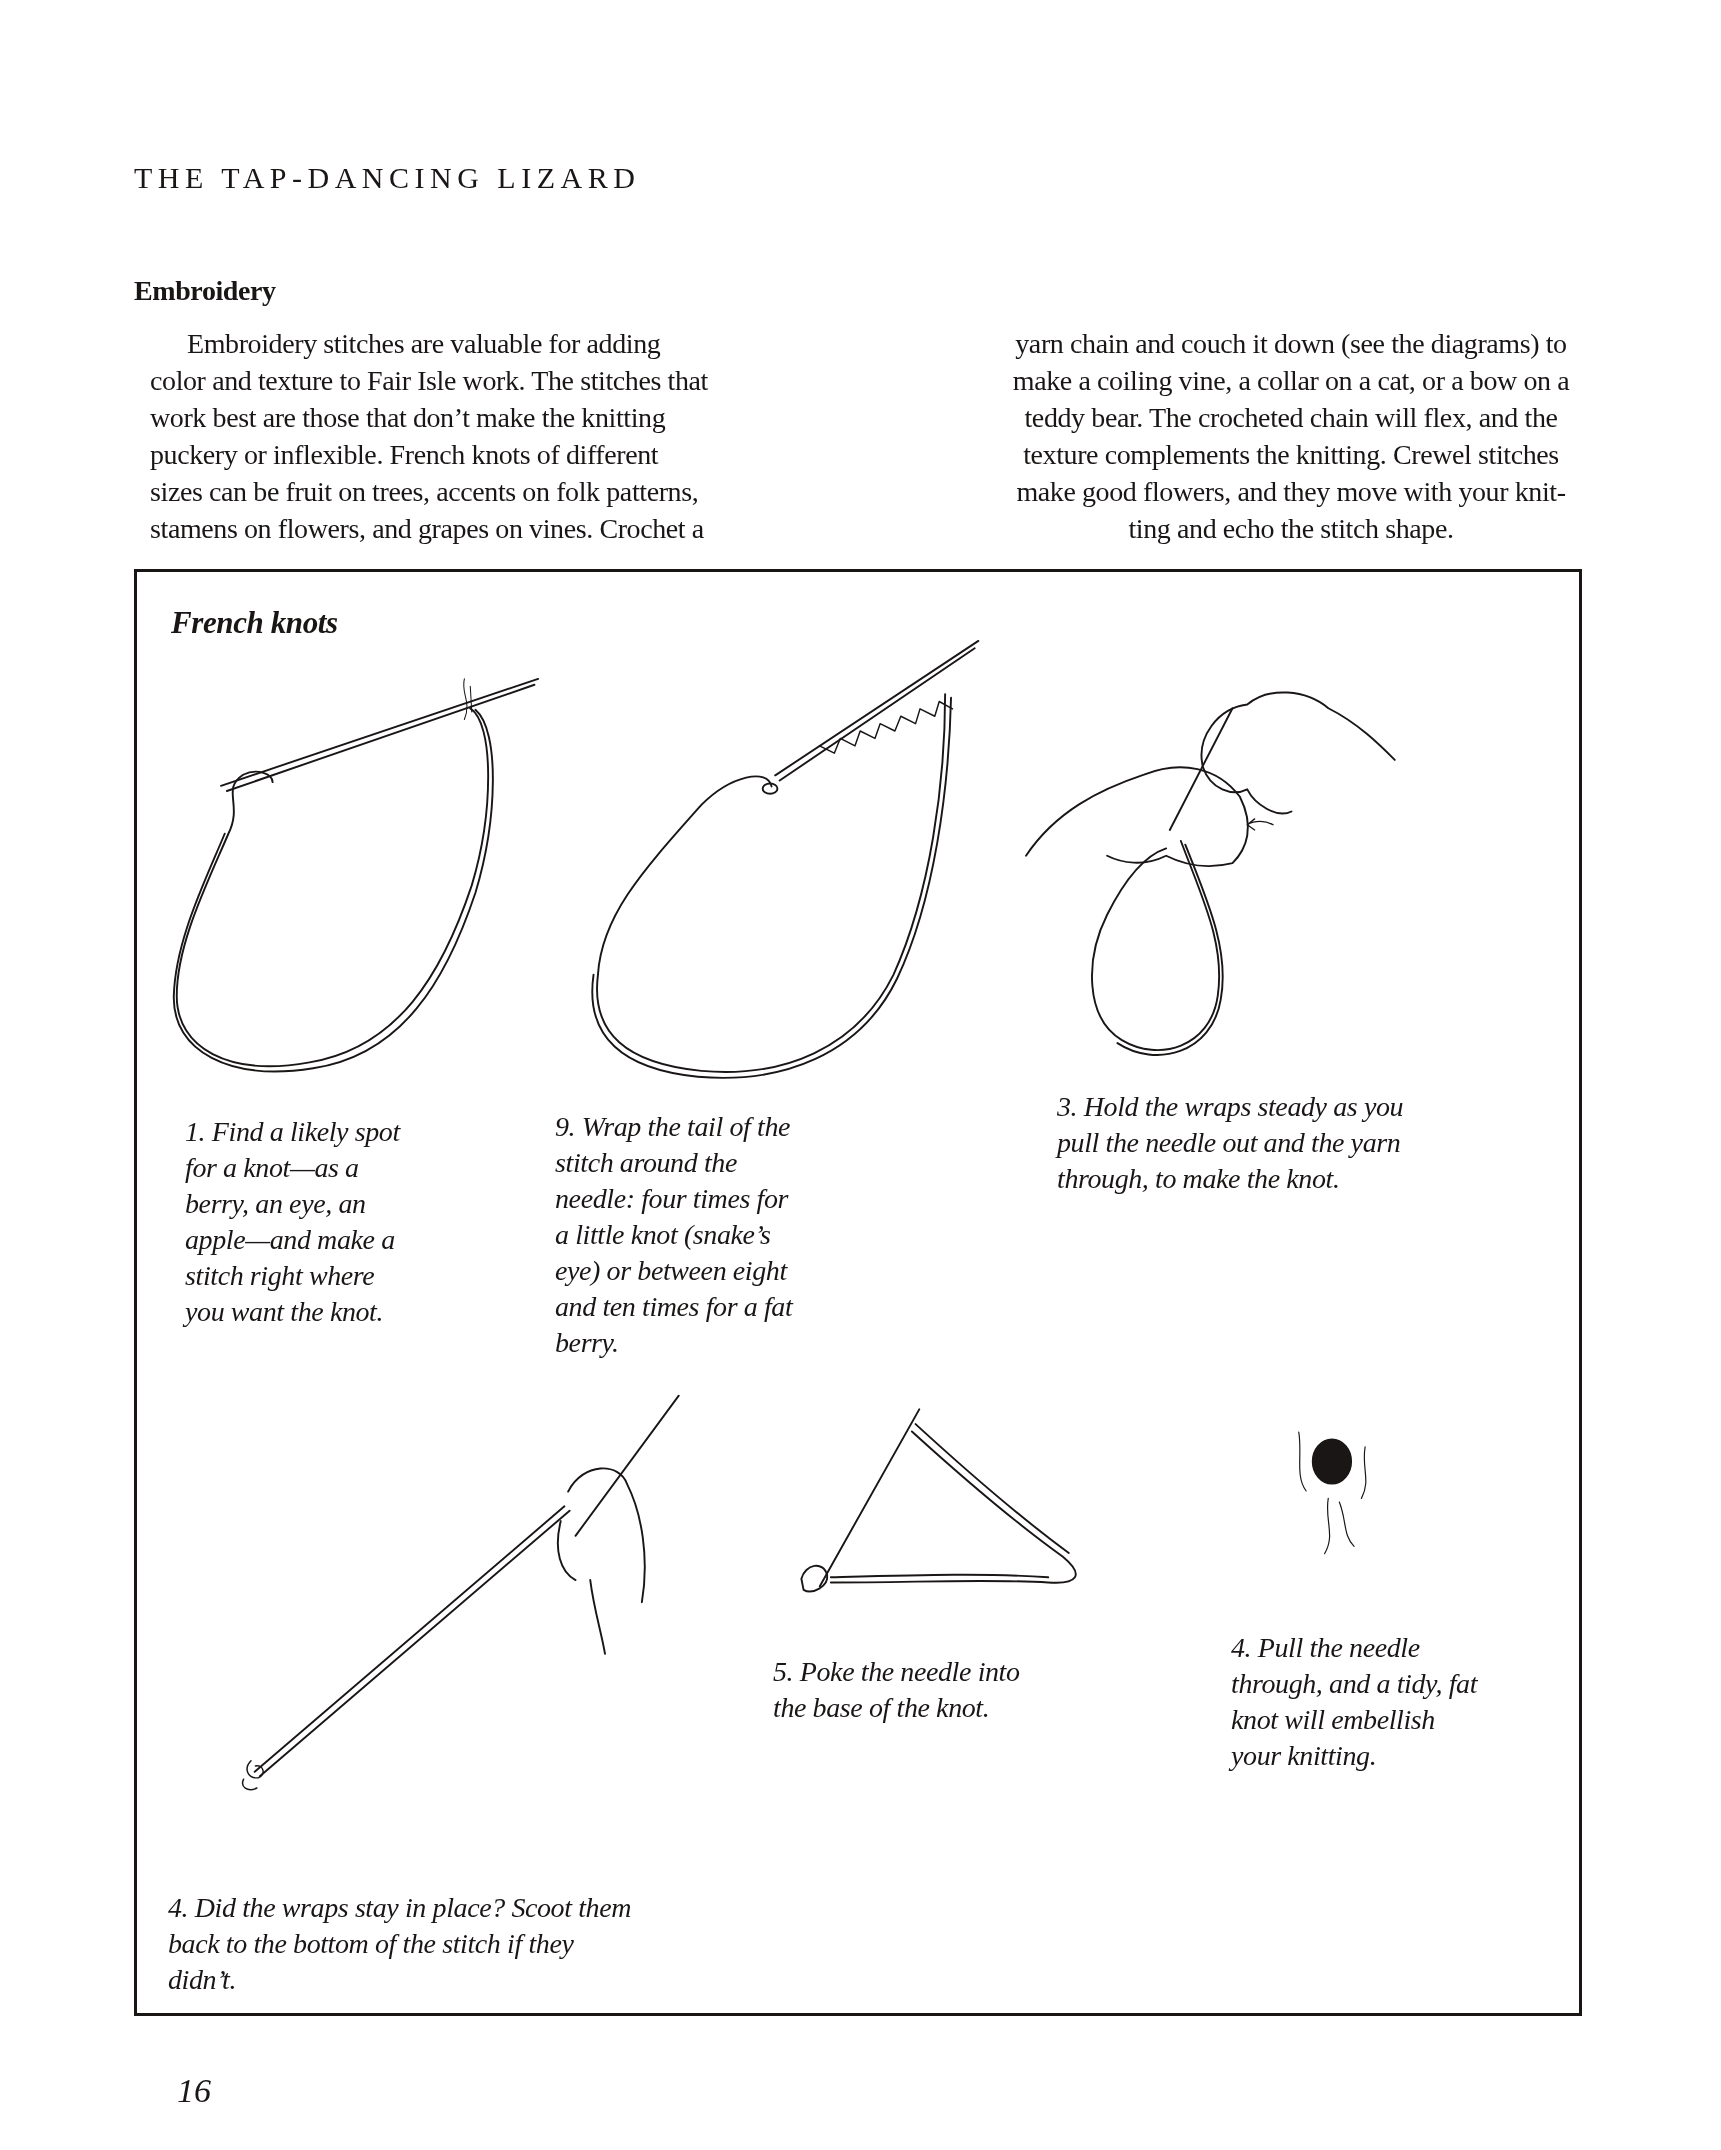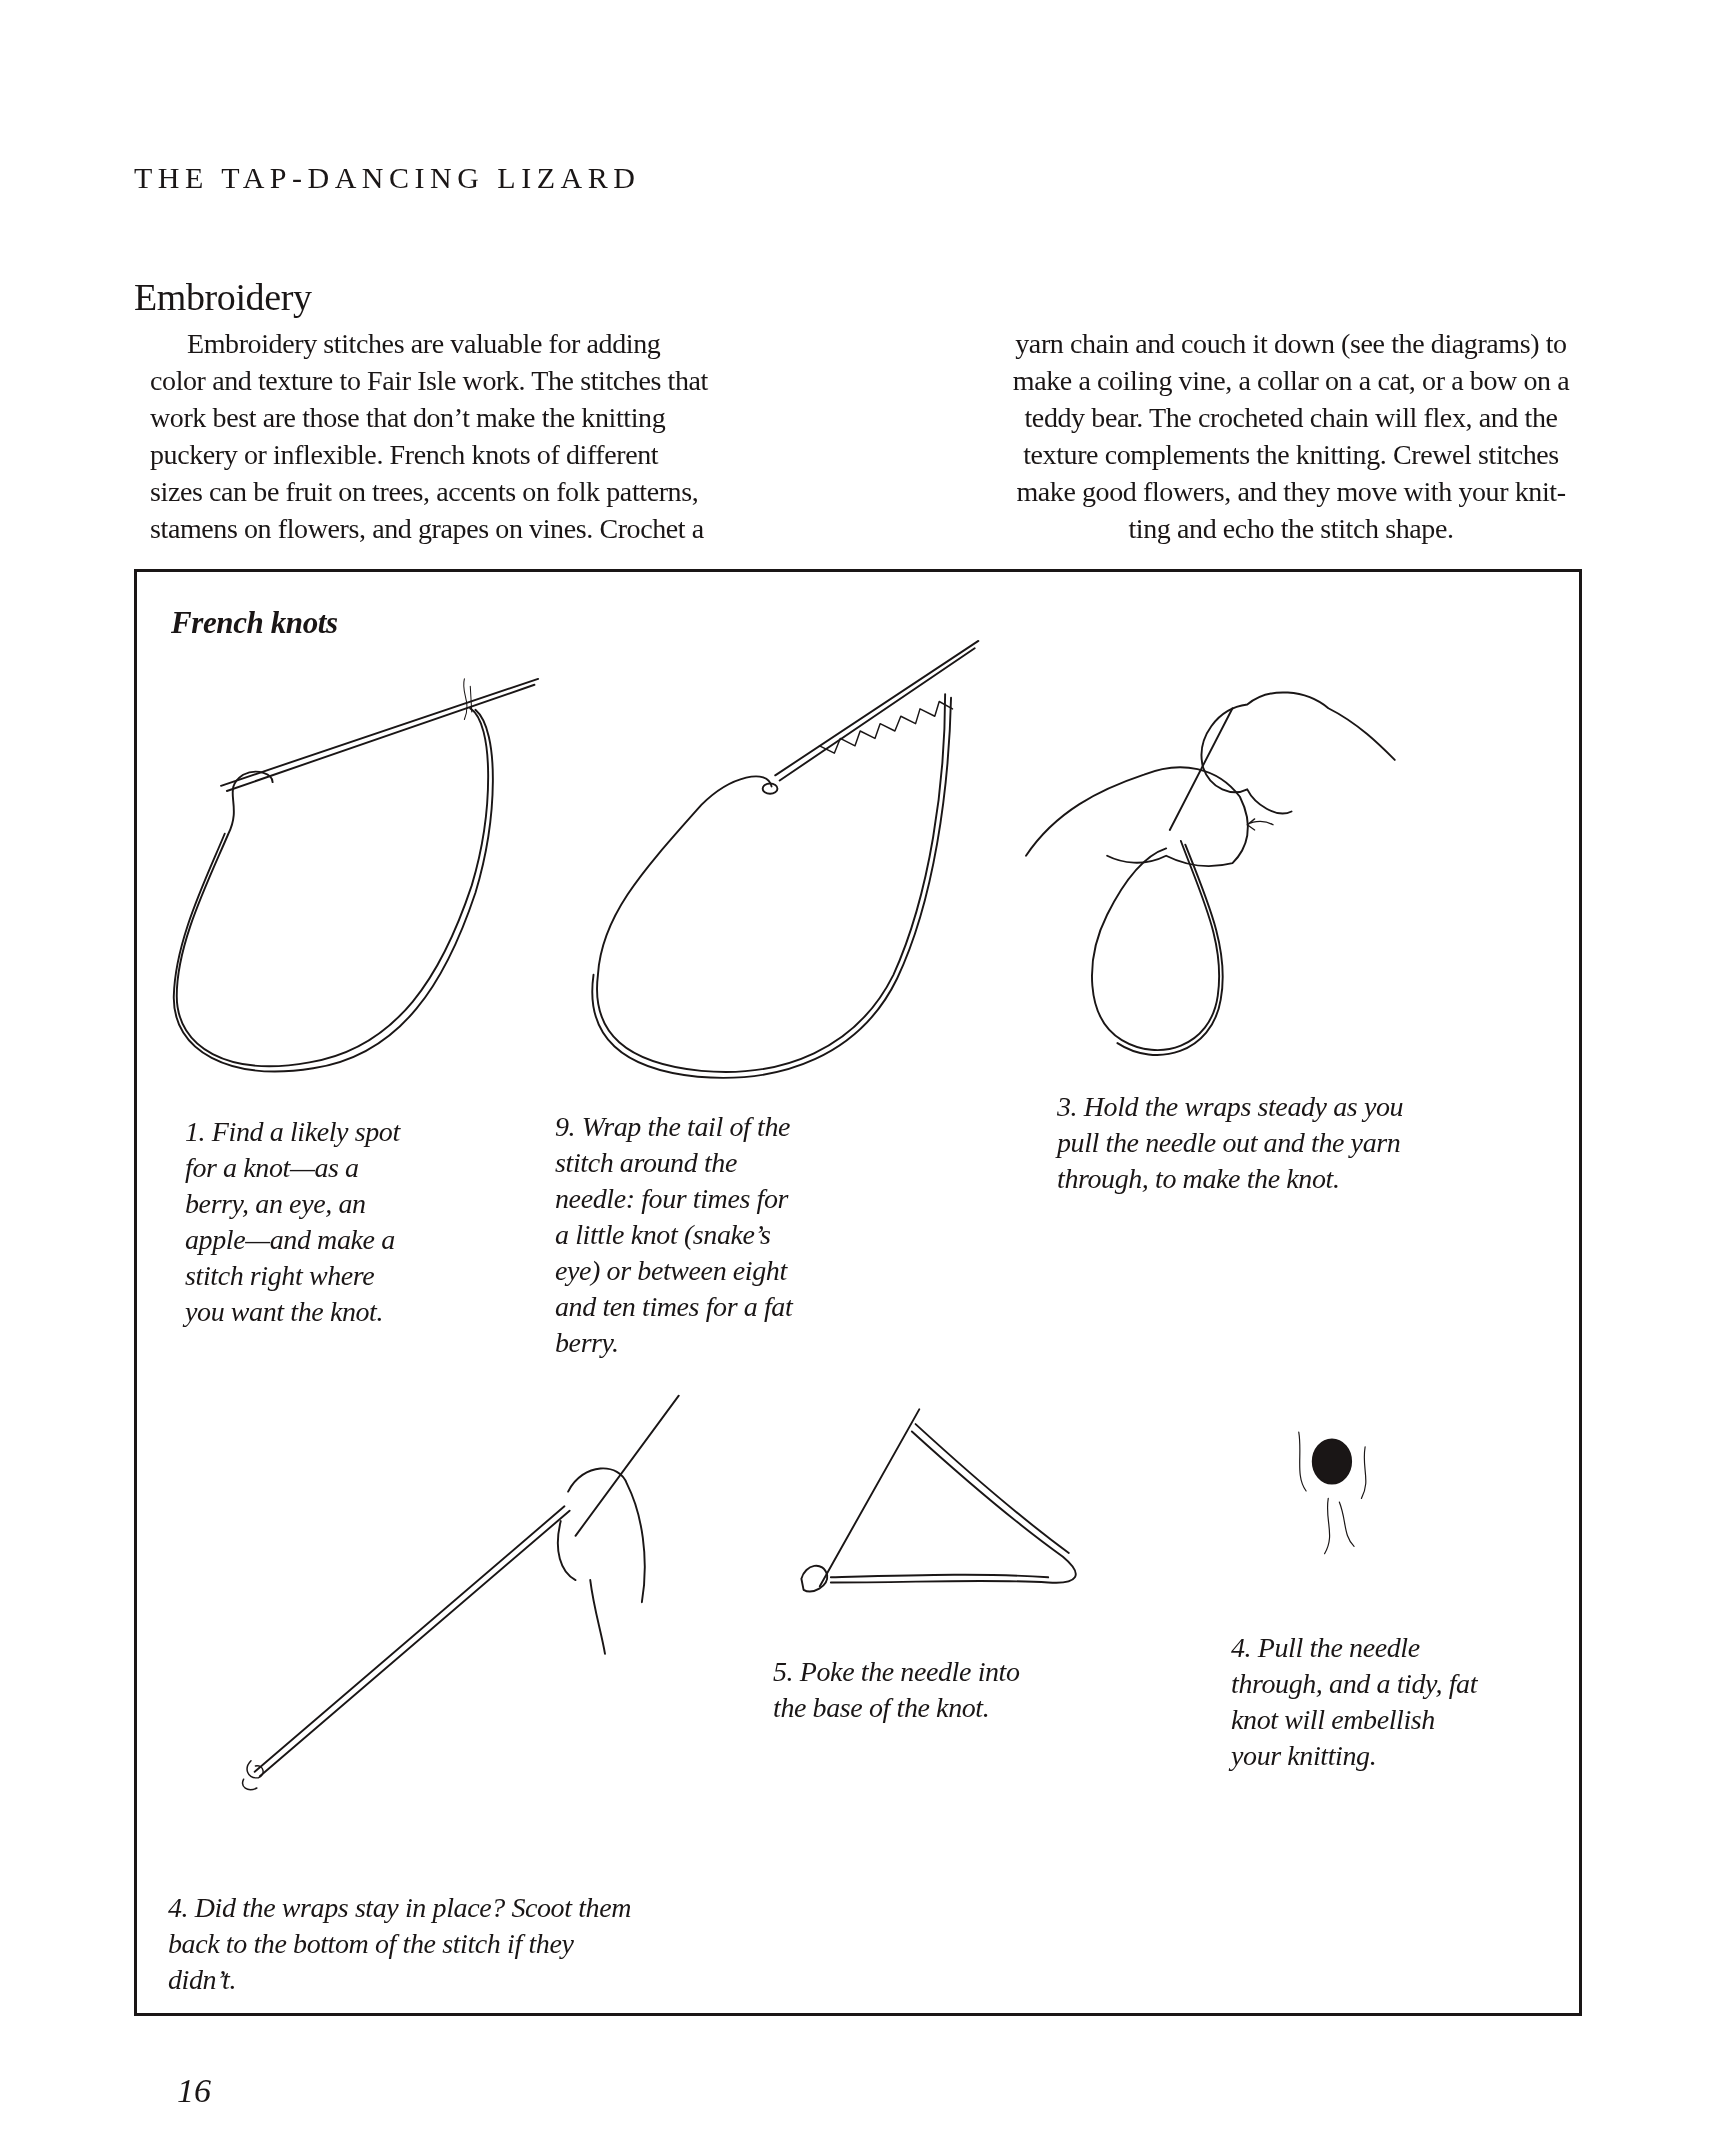--- a/index.html
+++ b/index.html
@@ -1,21 +1,21 @@
 <!DOCTYPE html>
 <html style="font-size:11.8px"><head>
   <meta charset="utf-8">
   <style>
     html, body { margin: 0; padding: 0; background: #ffffff; }
     body { width: 1721px; height: 2151px; position: relative; overflow: hidden;
            font-family: "Liberation Serif", "DejaVu Serif", serif; color: #1a1616; }
     .running-head { position: absolute; left: 134px; top: 161px; font-size: 30px;
                     letter-spacing: 5.5px; font-weight: normal; }
-    .section-heading { position: absolute; left: 134px; top: 275px; font-size: 38px;
-                       font-weight: normal; letter-spacing: -0.4px; }
+    .section-heading { position: absolute; left: 134px; top: 275px; font-size: 28px;
+                       font-weight: bold; letter-spacing: -0.4px; }
     .col { position: absolute; top: 309px; width: 738px; font-size: 28px;
            line-height: 37px; letter-spacing: -0.4px; }
     .col p { margin: 16px; white-space: pre-line; }
     .col-left { left: 134px; }
     .col-right { left: 922px; text-align: center; }
     .indent { display: inline-block; width: 37px; }
 
     .figure-box { position: absolute; left: 134px; top: 569px; width: 1448px; height: 1447px;
                   border: 3.7px solid #1a1616; box-sizing: border-box; }
     .figure-title { position: absolute; left: 171px; top: 605px; font-size: 31px;

